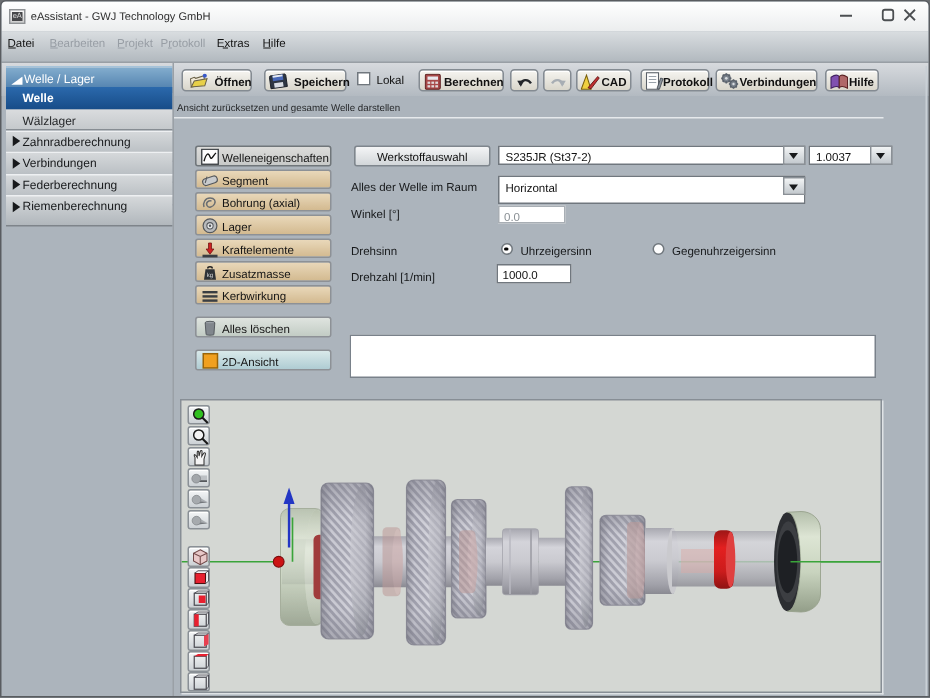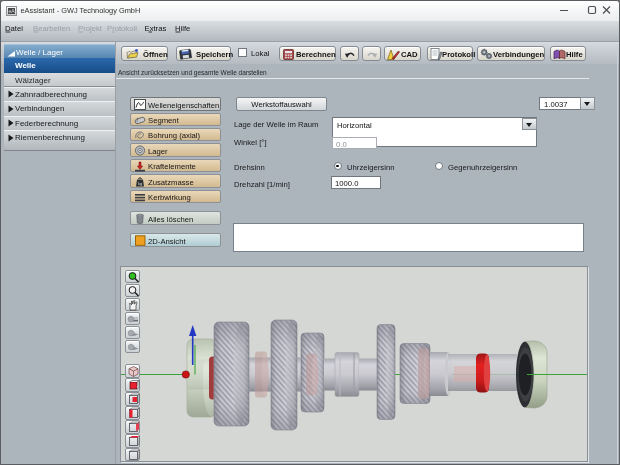--- a/index.html
+++ b/index.html
@@ -299,26 +299,30 @@
       <div class="lbl">Alles löschen</div>
     </div>
   <div class="stk bl" style="top:232px">
       <svg class="sic" viewBox="0 0 12 11">
         <rect x="1.5" y="0.8" width="9.5" height="9.5" fill="#f0a020" stroke="#9a6408" stroke-width="1"></rect>
       </svg>
       <div class="lbl">2D-Ansicht</div>
     </div>
 
   <div class="fbtn" style="top:95.5px;height:14px"><span style="position:relative;top:2.5px">Werkstoffauswahl</span></div>
+  <div class="combo" style="left:331px;top:95.5px;width:205px;height:13.5px">
+      <div class="tx">S235JR (St37-2)</div>
+      <div class="carr"></div>
+    </div>
   <div class="combo" style="left:538px;top:95.5px;width:56px;height:13.5px">
       <div class="tx">1.0037</div>
       <div class="carr"></div>
     </div>
-  <div class="flabel" style="left:233px;top:118.5px">Lage der Welle im Raum</div>
-  <div class="combo" style="left:331px;top:116px;width:205px;height:30px">
+  <div class="flabel" style="left:233px;top:118.5px">Alles der Welle im Raum</div>
+  <div class="combo" style="left:331px;top:116px;width:205px;height:19px">
       <div class="tx">Horizontal</div>
       <div class="carr"></div>
     </div>
   <div class="flabel" style="left:233px;top:136.5px">Winkel [°]</div>
   <div class="tinput" style="left:331px;top:135.5px;width:45px;height:12px;border-color:#a8aeb4">
       <div class="tx" style="color:#8a9095">0.0</div>
     </div>
   <div class="flabel" style="left:233px;top:161.5px">Drehsinn</div>
   <div class="radio sel" style="left:332.5px;top:161px"></div>
   <div class="flabel" style="left:346px;top:161.5px">Uhrzeigersinn</div>

